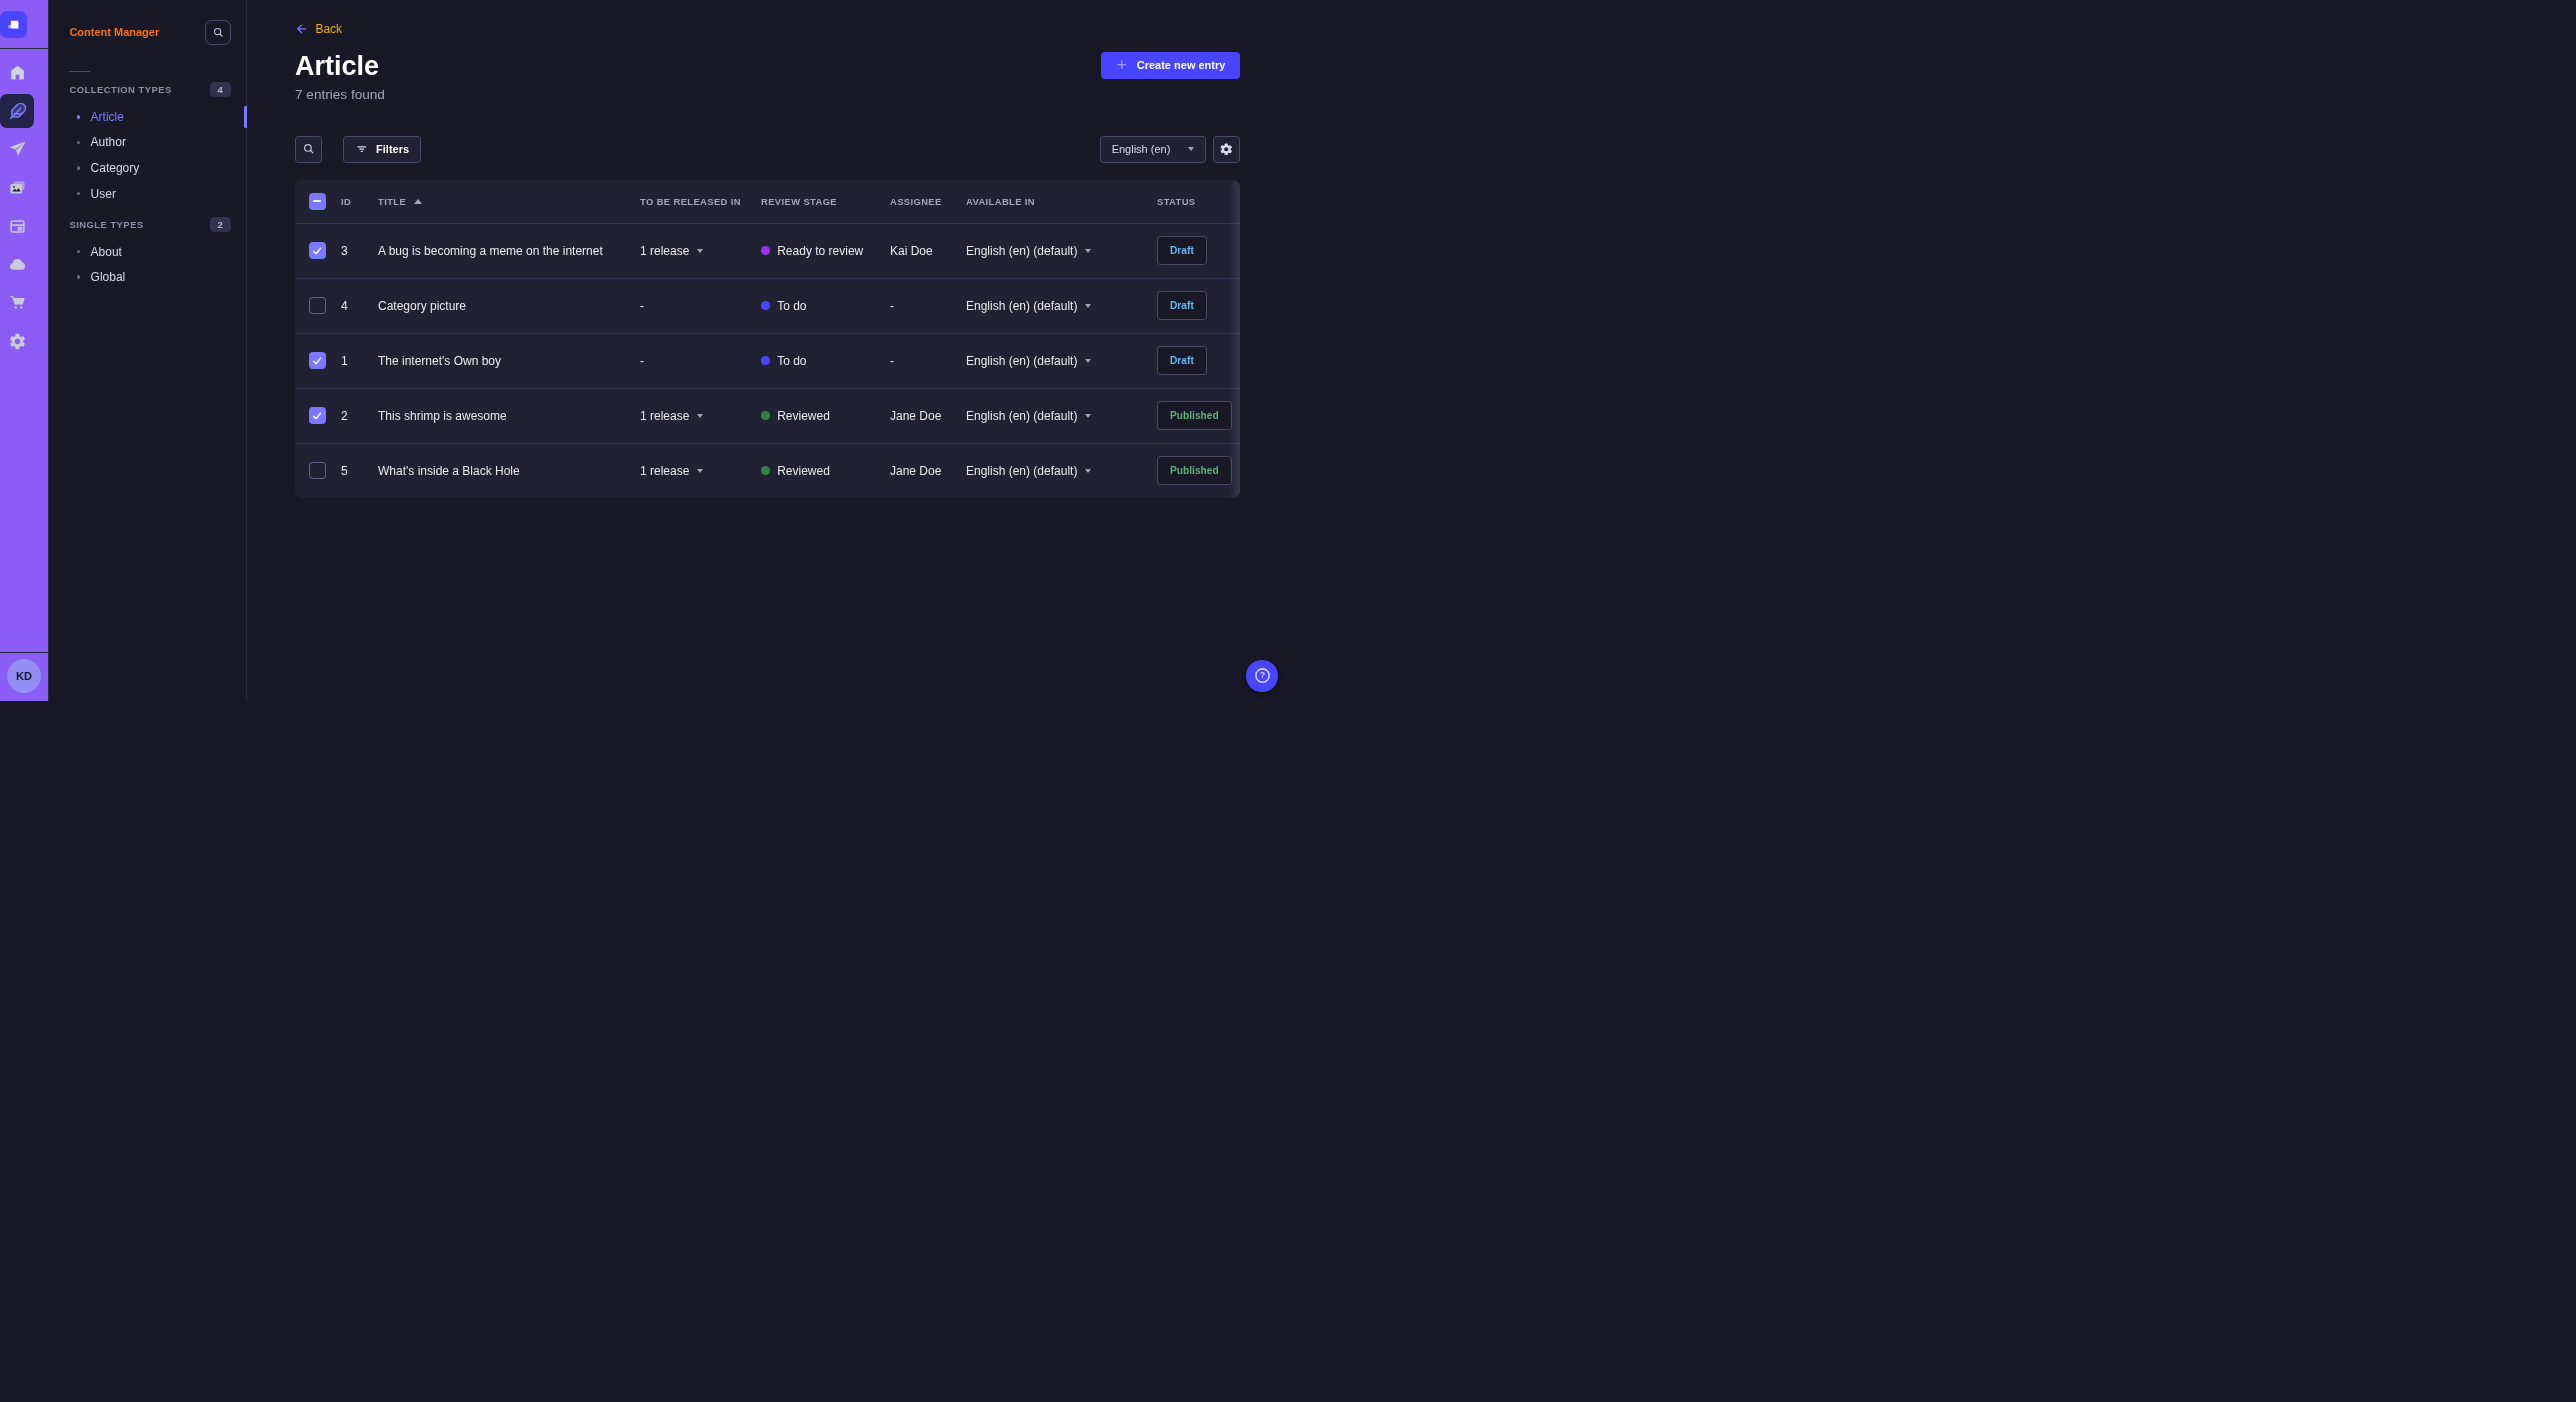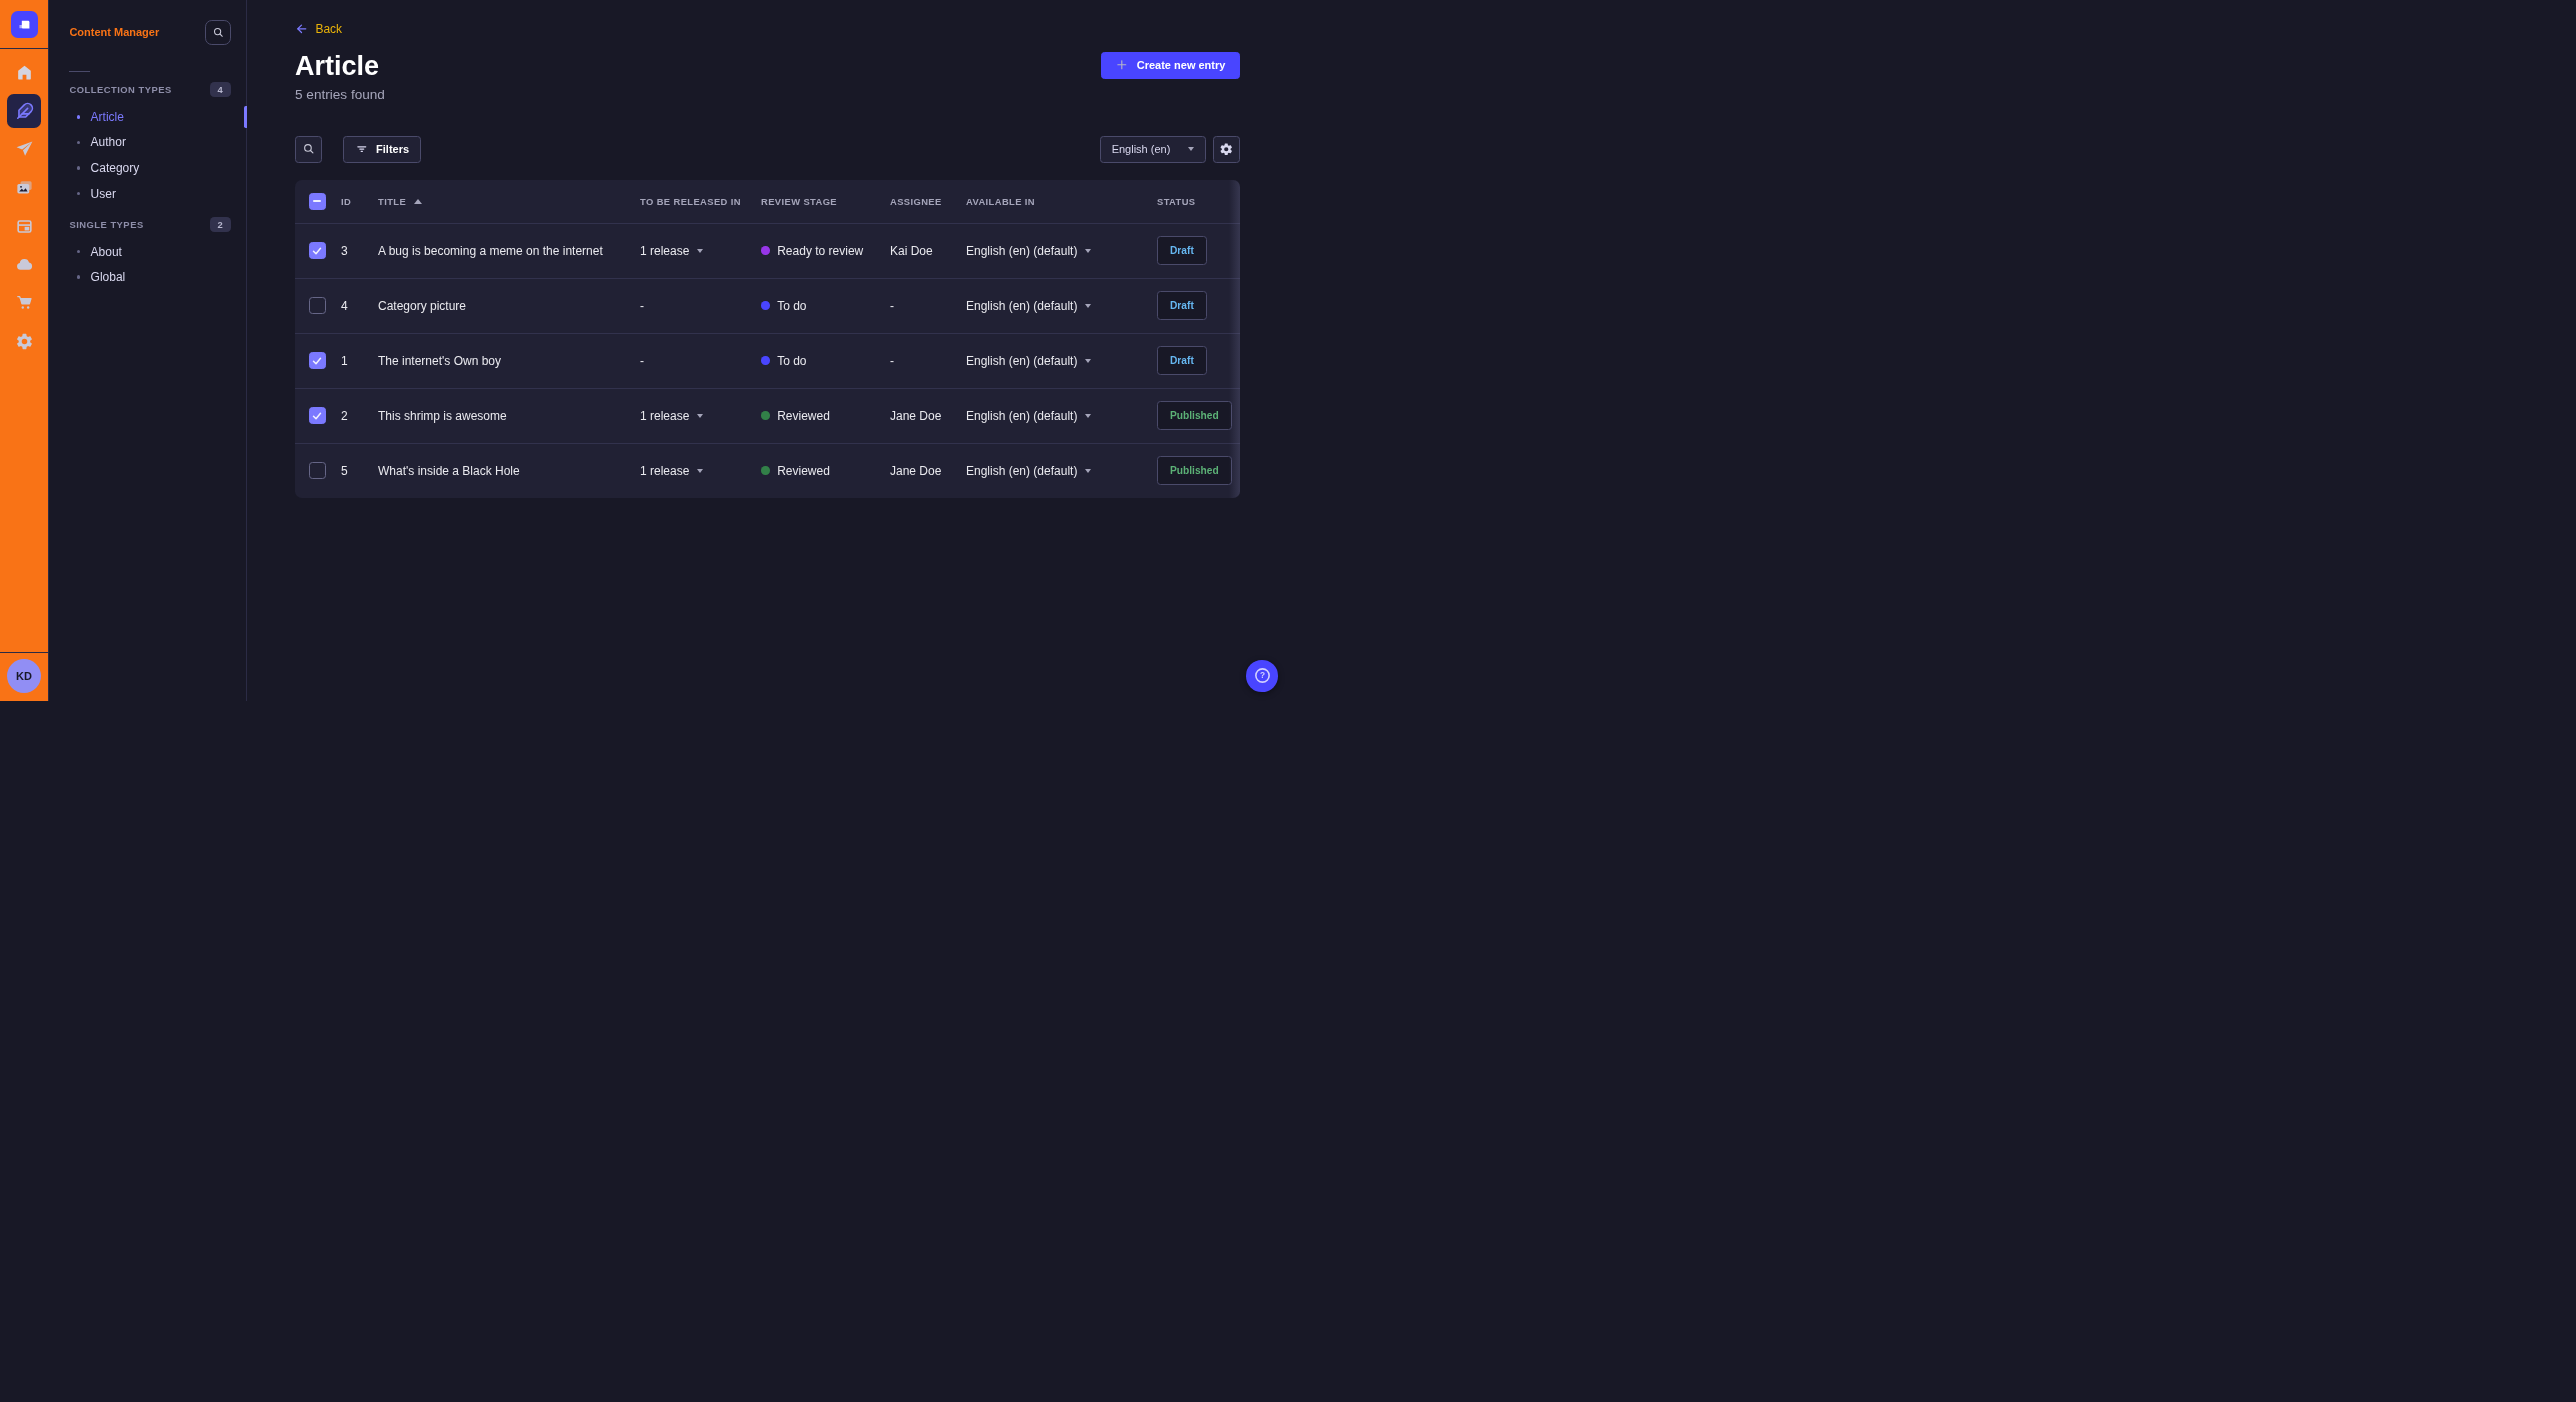--- a/index.html
+++ b/index.html
@@ -5,21 +5,21 @@
   * { margin:0; padding:0; box-sizing:border-box; }
   html,body { width:1288px; height:701px; overflow:hidden; }
   body {
     background:#181826; color:#eaeaef;
     font-family:"Liberation Sans","DejaVu Sans",sans-serif;
     font-size:12px;
   }
   .app { display:flex; width:100%; height:100%; position:relative; }
 
   
-  .rail { width:49px; flex:0 0 49px; border-right:0.9px solid #2b2b45; display:flex; flex-direction:column; align-items:center; background:#f97316; }
+  .rail { width:49px; flex:0 0 49px; border-right:0.9px solid #2b2b45; display:flex; flex-direction:column; align-items:flex-start; background:#8b5cf6; }
   .rail-logo { width:27px; height:27px; margin:11px 0 10.2px; border-radius:6.8px; background:#4945ff; display:grid; place-items:center; cursor:pointer; }
   .rail-sep { width:100%; border-top:0.9px solid #2b2b45; }
   .rail-nav { display:flex; flex-direction:column; gap:4.3px; margin-top:6.8px; align-items:center; }
   .rail-btn { width:34px; height:34px; border-radius:6.8px; border:none; background:transparent; display:grid; place-items:center; cursor:pointer; }
   .rail-btn.active { background:#232347; }
   .rail-bottom { margin-top:auto; width:100%; border-top:0.9px solid #2b2b45; padding:6px 0 8.5px; display:grid; place-items:center; }
   .avatar { width:34px; height:34px; border-radius:50%; background:#918ef4; color:#181826; font-weight:700; font-size:11px; display:grid; place-items:center; cursor:pointer; }
 
   
   .subnav { width:198px; flex:0 0 198px; border-right:0.9px solid #2b2b45; background:#181826; position:relative; }
@@ -209,21 +209,21 @@
           <path d="M19 12H5"></path>
             <path d="M11.5 5.5 5 12l6.5 6.5"></path>
         </svg>
         <span>Back</span>
       </a>
     </div>
 
     <div class="header-row">
       <div>
         <h1 class="page-title">Article</h1>
-        <p class="subtitle">5 entries found</p>
+        <p class="subtitle">7 entries found</p>
       </div>
       <button class="btn btn-primary">
         <svg width="13.6" height="13.6" viewBox="0 0 24 24" fill="none" stroke="#b5b5c8" stroke-width="2" stroke-linecap="round">
           <path d="M12 5v14"></path>
             <path d="M5 12h14"></path>
         </svg>
         <span>Create new entry</span>
       </button>
     </div>
 

